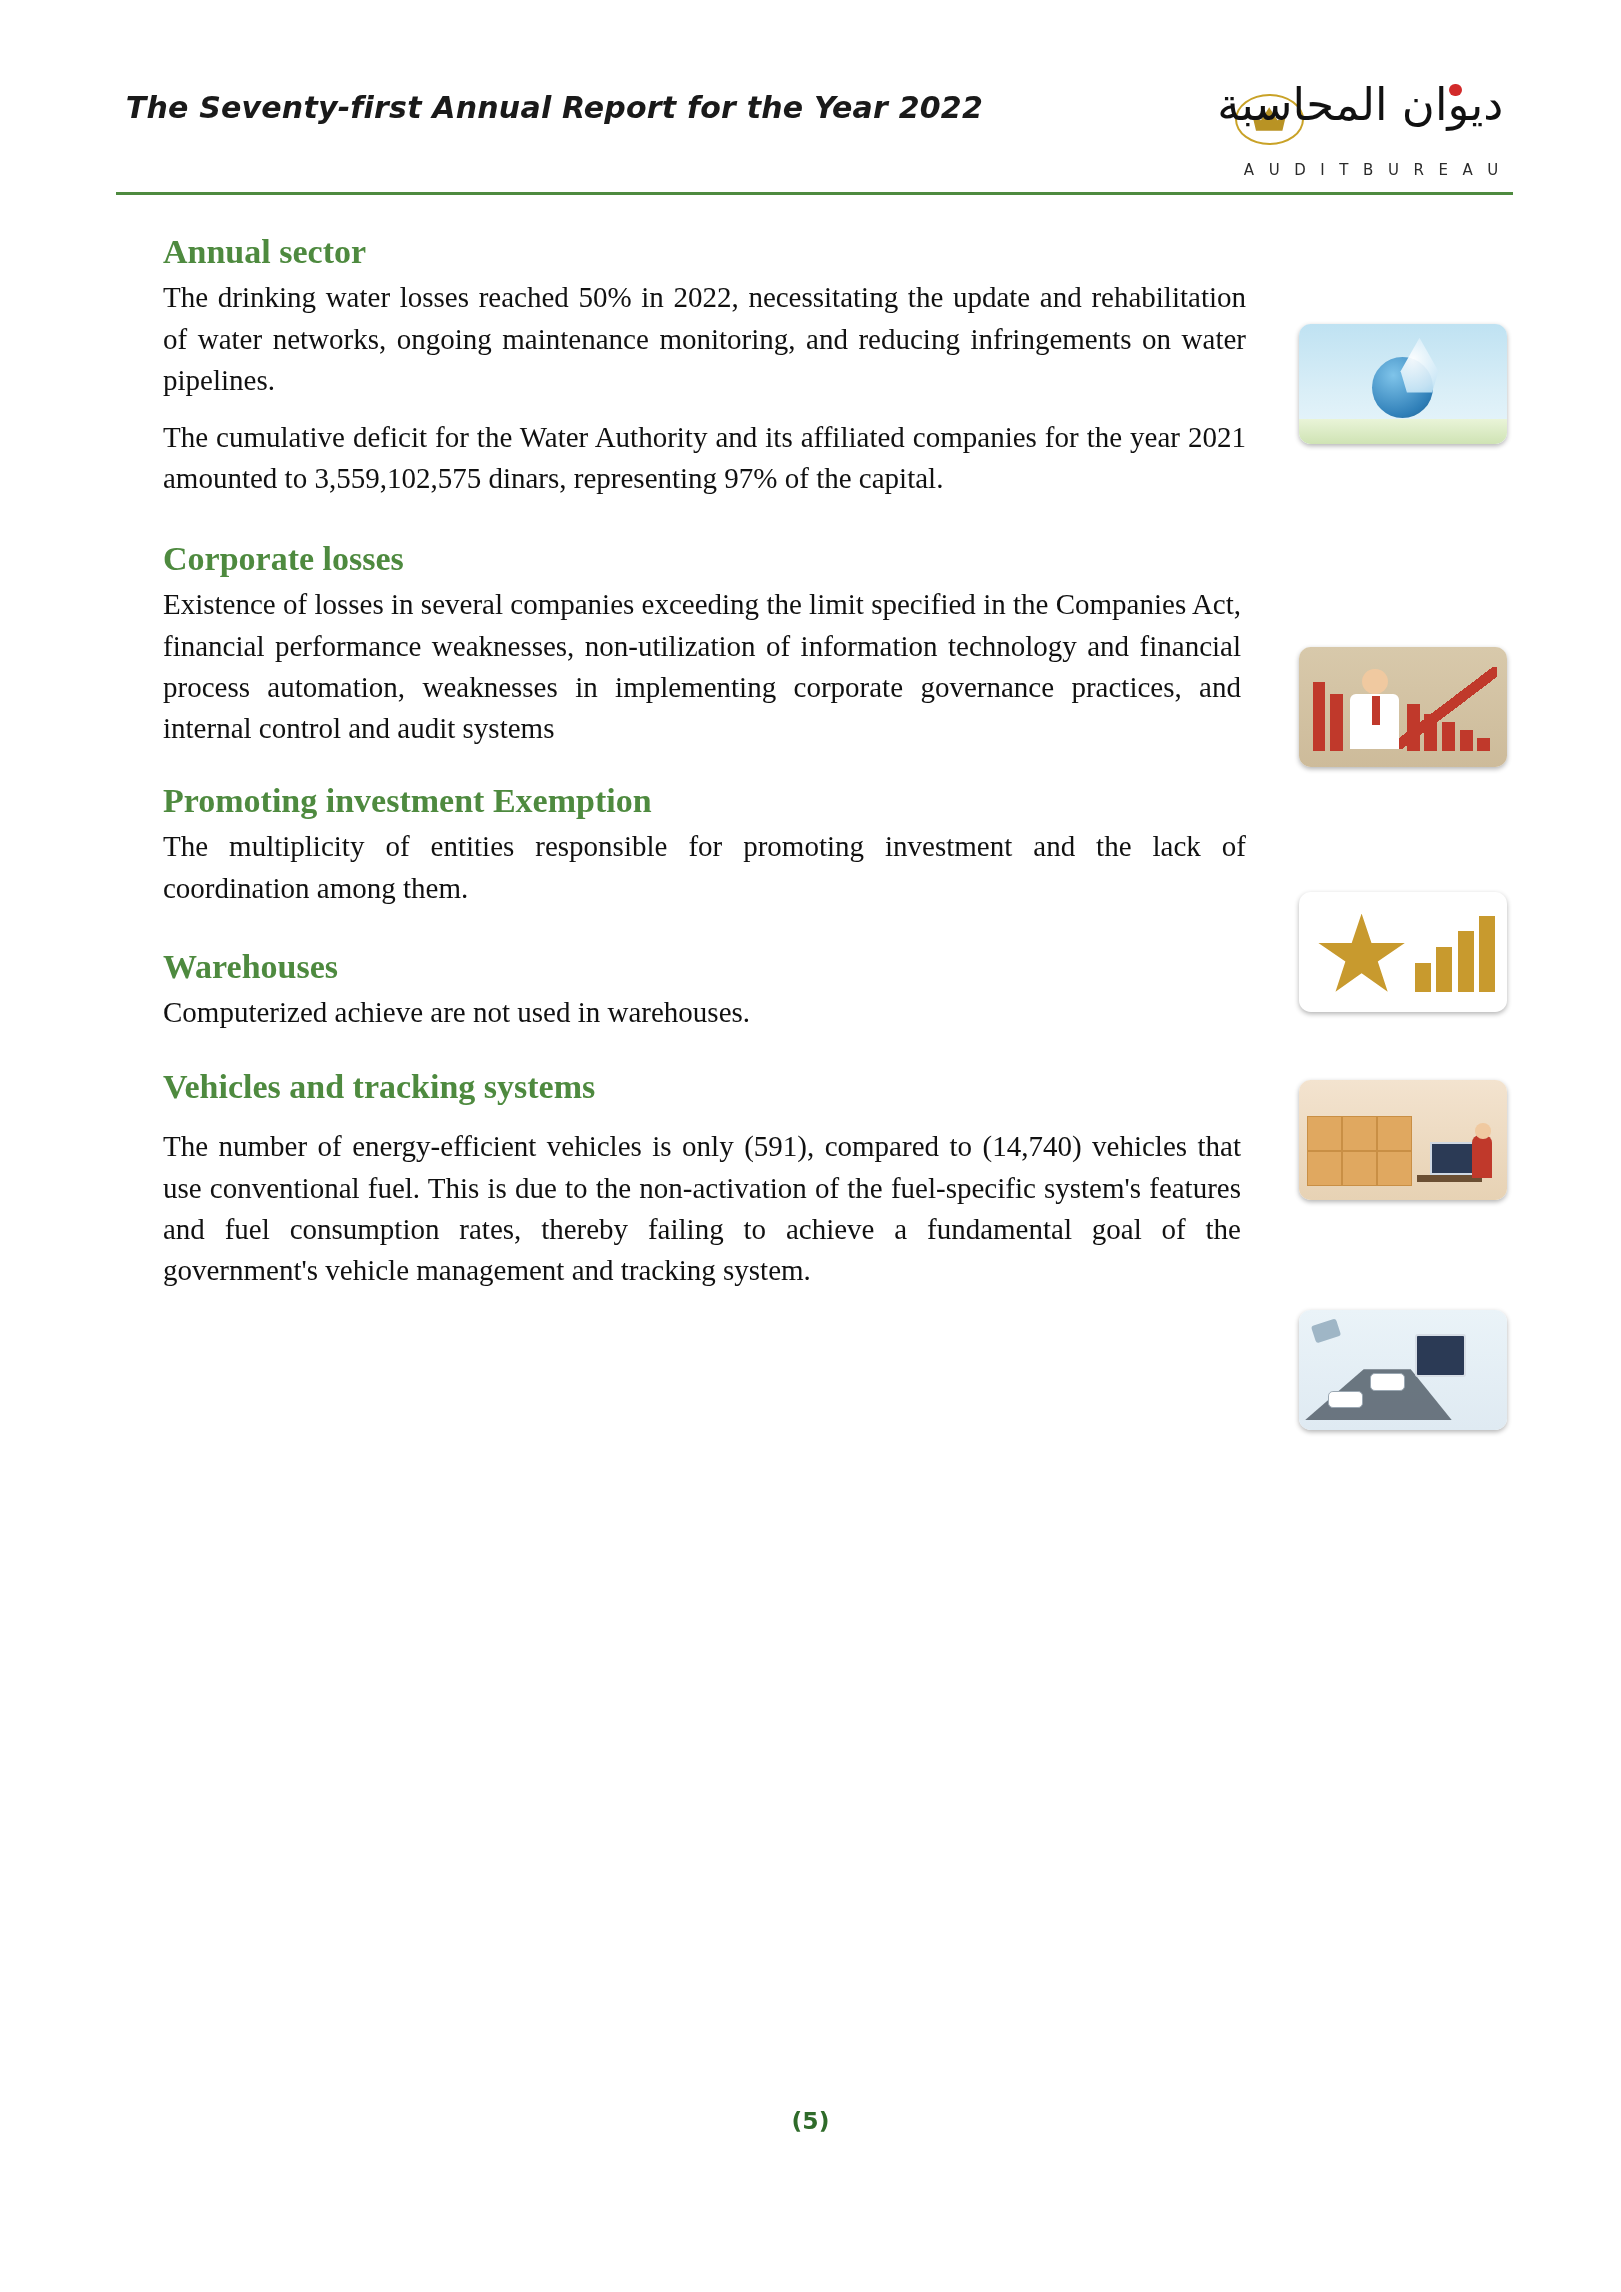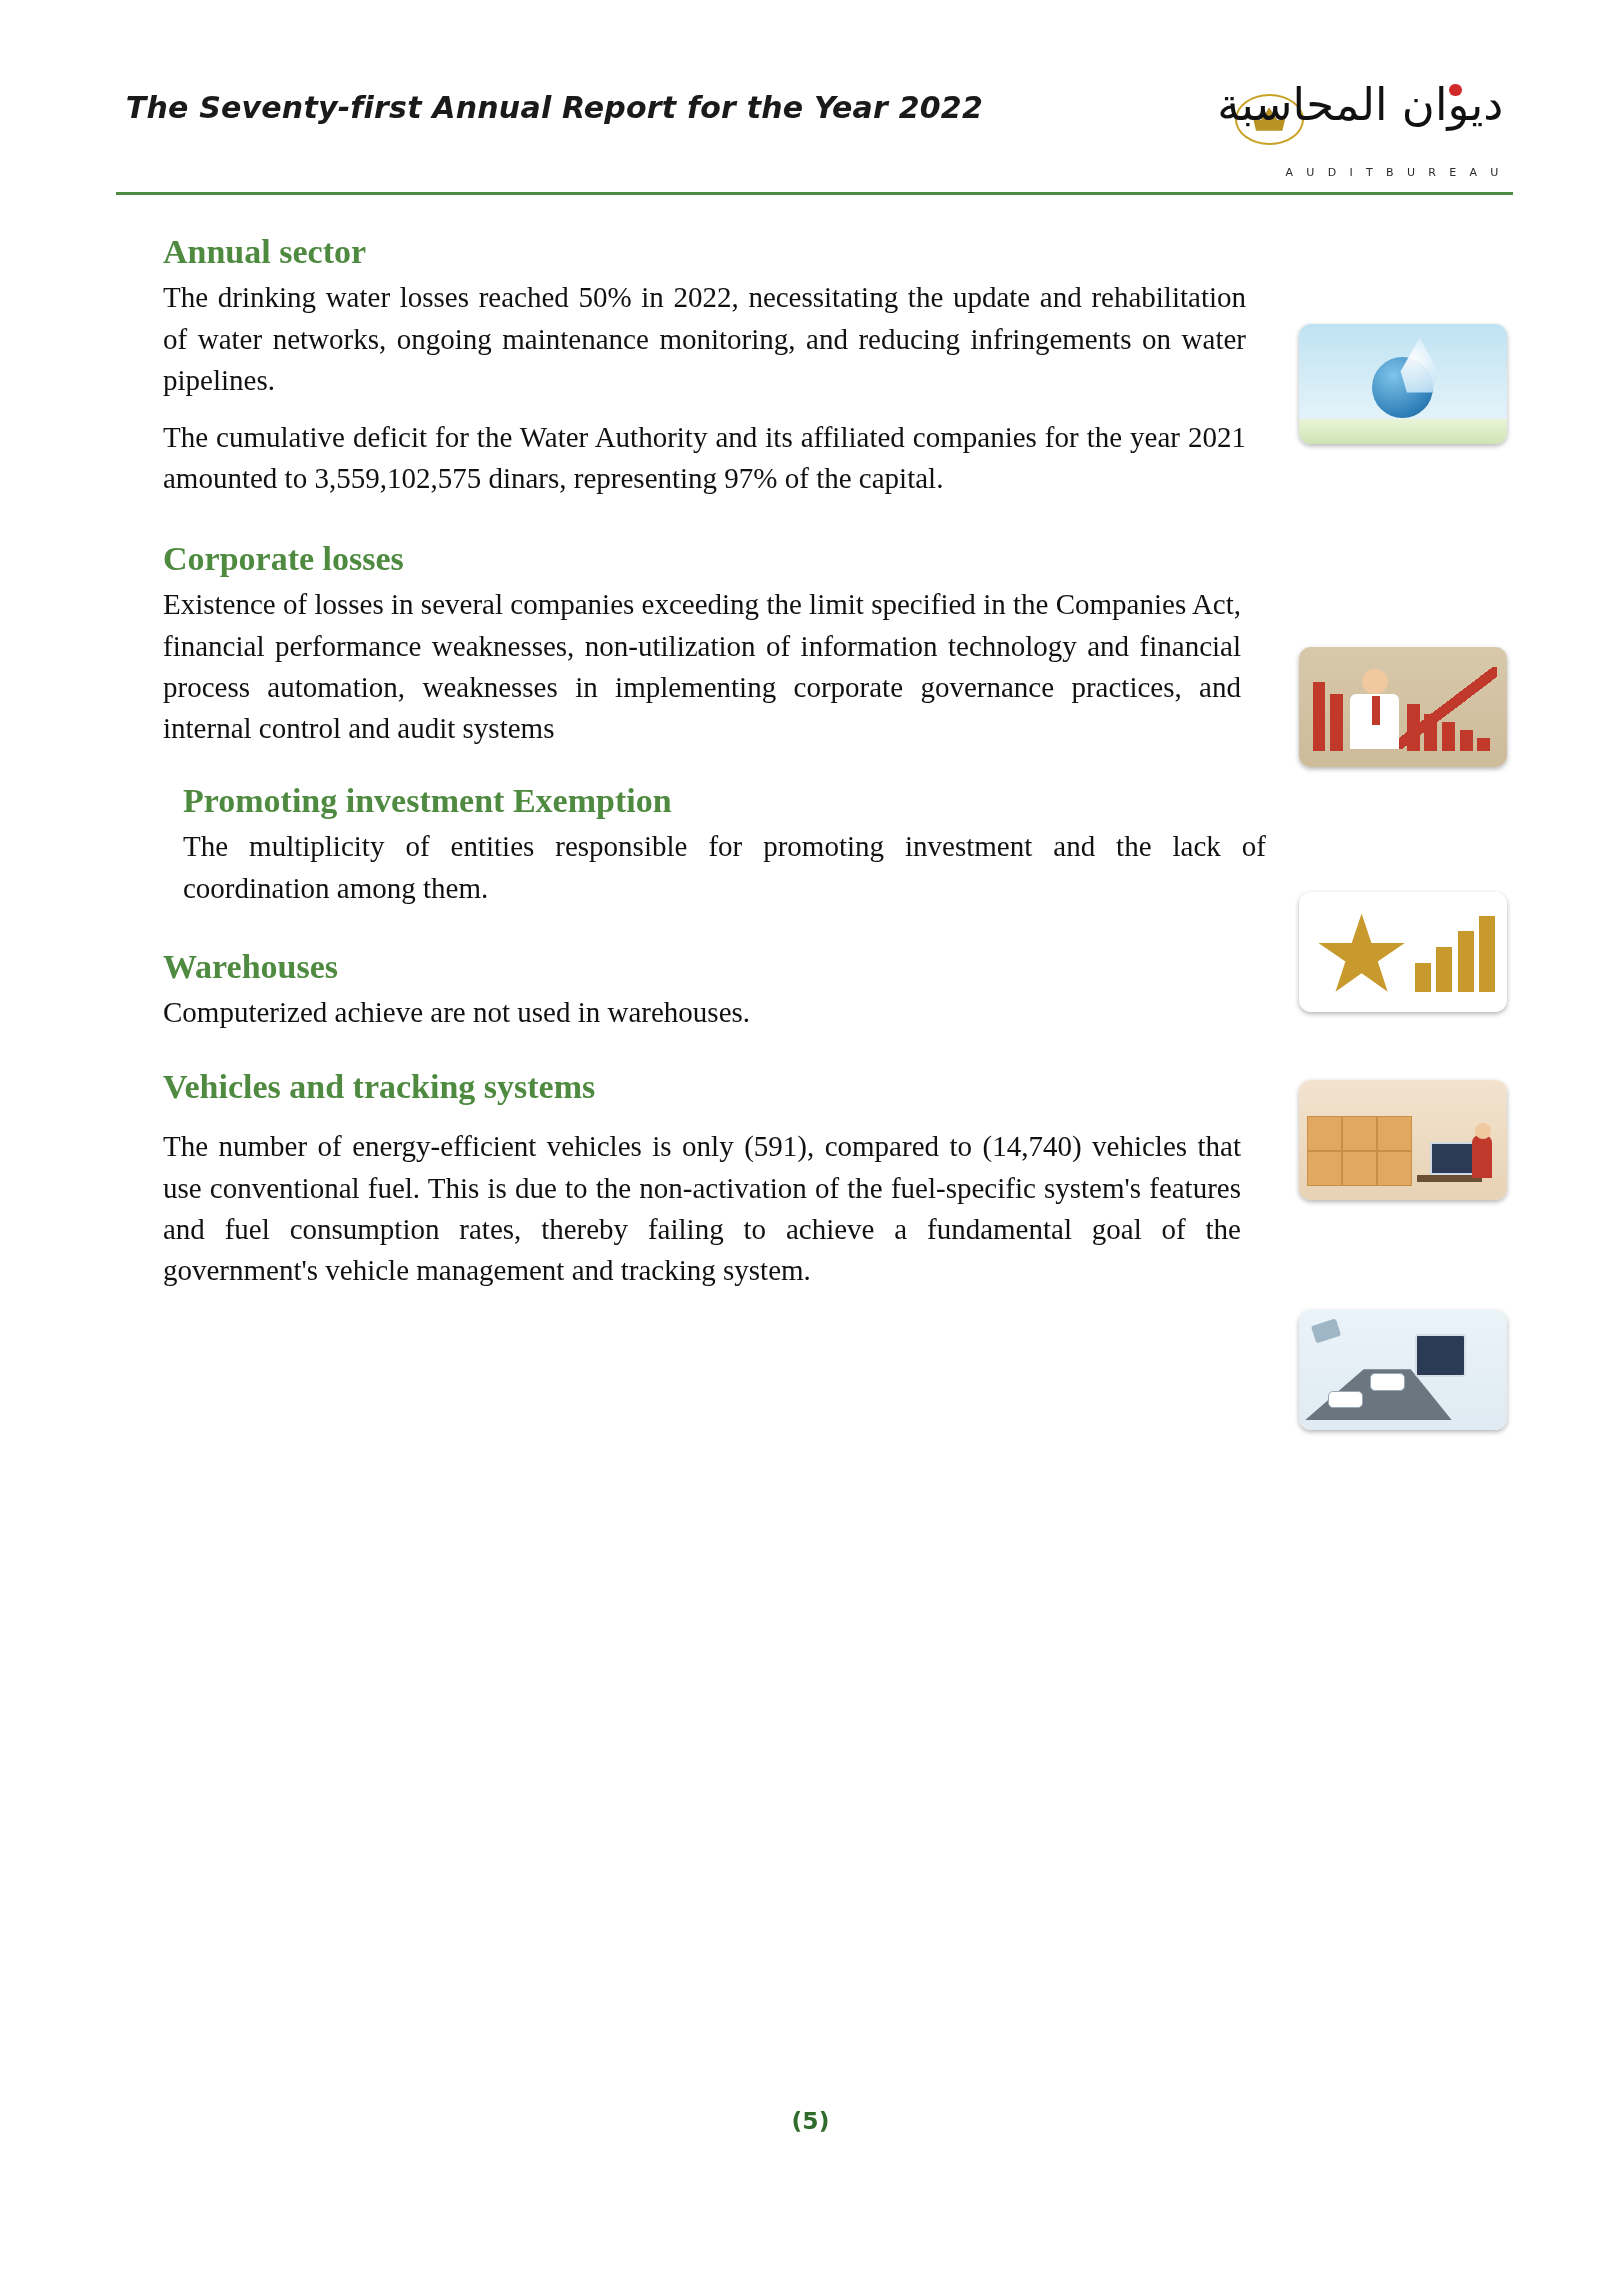--- a/index.html
+++ b/index.html
@@ -83,21 +83,21 @@
     width: 12.7px;
     height: 12.7px;
     background: #d22a2a;
     border-radius: 50%;
   }
   .logo-sub {
     position: absolute;
     right: 9.8px;
     bottom: 0px;
     font-family: "DejaVu Sans", sans-serif;
-    font-size: 11px;
+    font-size: 15px;
     letter-spacing: 4.9px;
     color: #2b2b2b;
     white-space: nowrap;
   }
   .header-rule {
     position: absolute;
     top: 192px;
     left: 116px;
     right: 108px;
     height: 2.9px;
@@ -127,21 +127,21 @@
     margin: 0 0 15.7px 0;
     color: #111111;
   }
   .para.last { margin-bottom: 0; }
   .text-col { width: 1083px; }
 
   .sec-water { margin-bottom: 39px; }
   .sec-water .text-col { width: 1083px; }
   .sec-corporate { margin-bottom: 31px; }
   .sec-corporate .text-col { width: 1078px; }
-  .sec-invest { margin-bottom: 37px; margin-left: 20px; }
+  .sec-invest { margin-bottom: 37px; }
   .sec-invest .text-col { width: 1083px; }
   .sec-warehouse { margin-bottom: 33px; }
   .sec-vehicles .text-col { width: 1078px; }
   .sec-vehicles .section-heading { margin-bottom: 17.6px; }
 
   
   .thumb {
     position: absolute;
     border-radius: 11.8px;
     background: #ffffff;

